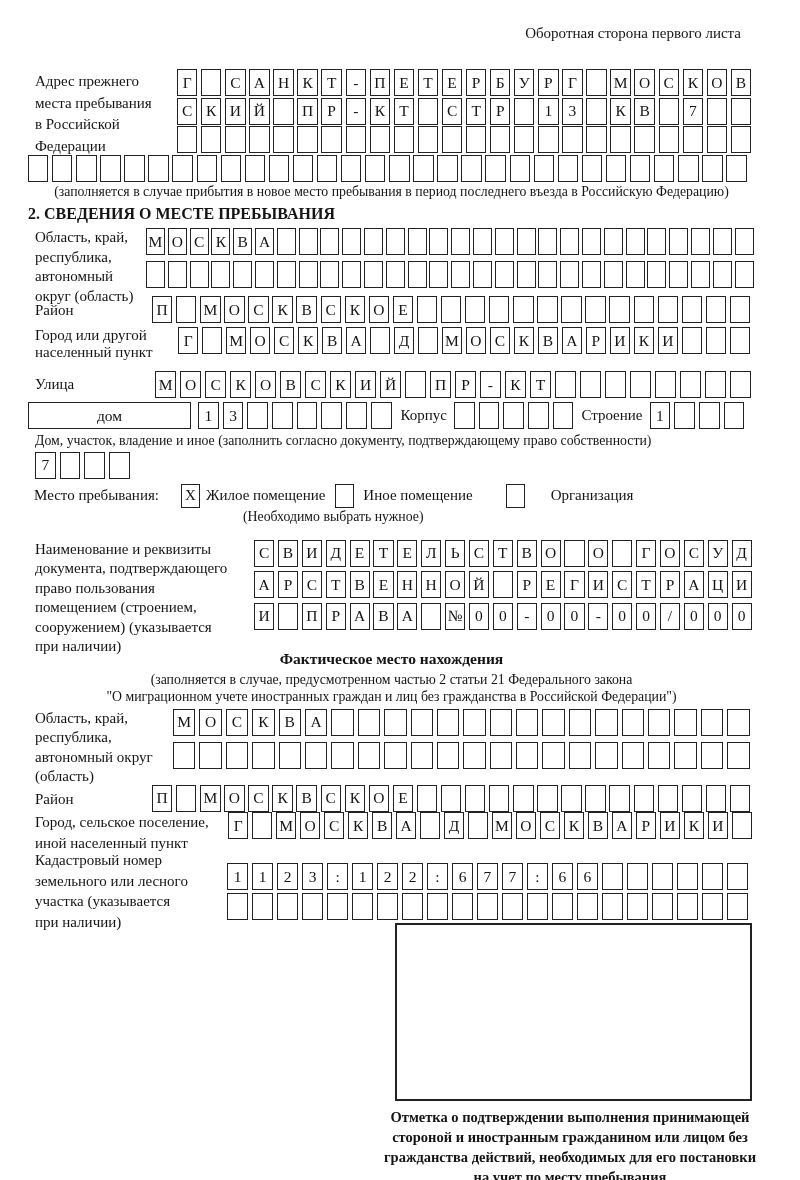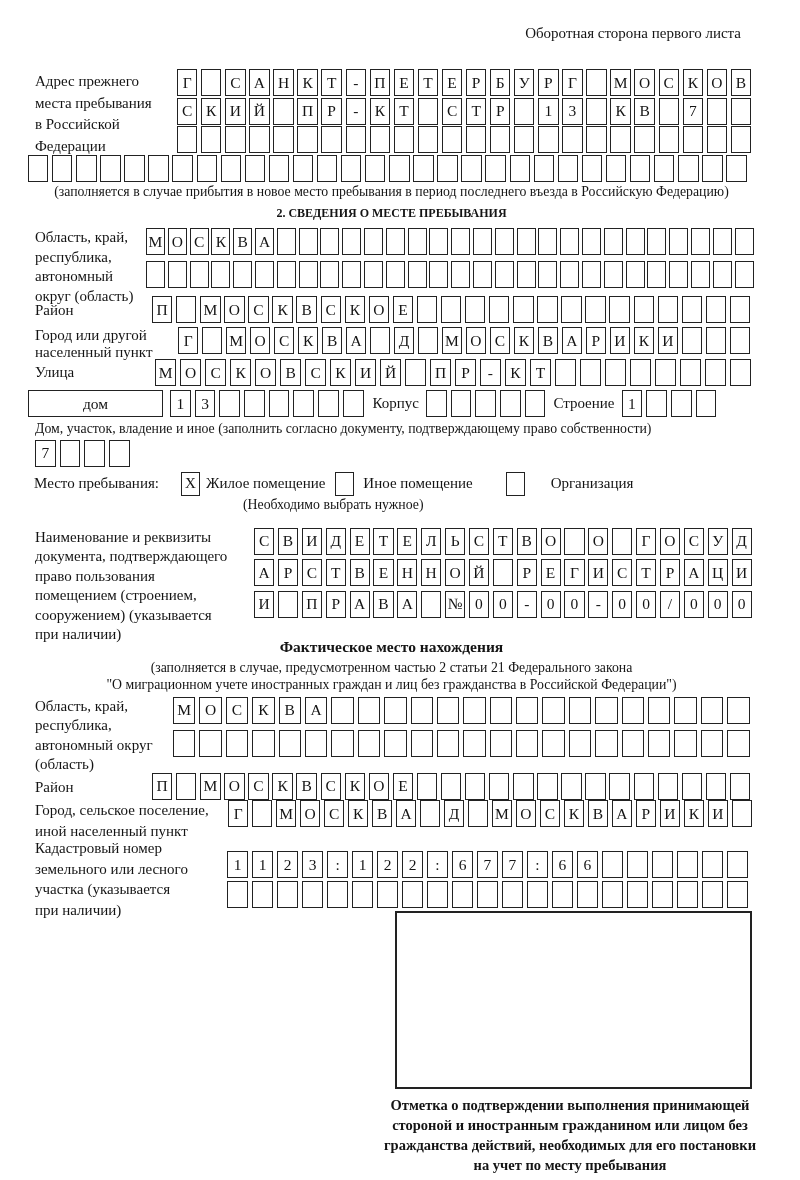--- a/index.html
+++ b/index.html
@@ -27,35 +27,35 @@
   .v-doc{gap:3.7px}.v-doc .cell{width:20.2px}
   .v-fobl{gap:4px}.v-fobl .cell{width:22.4px}
   .v-fgor{gap:3.7px}.v-fgor .cell{width:20.3px}
   .v-kad{gap:3.7px}.v-kad .cell{width:21.3px}
   
   .a-line{margin-top:27px;}
   .a-line .rows-col{margin-left:149px;gap:1.5px;}
   .full-row{margin-top:1.5px;}
   .cap{margin-top:2.5px;text-align:center;font-size:13.8px;line-height:15px;}
   .capl{margin-top:3.5px;font-size:13.8px;line-height:15px;margin-left:7px;}
-  .title2{margin-top:5px;text-align:center;font-weight:bold;font-size:12px;line-height:19px;}
+  .title2{margin-top:5px;text-align:left;font-weight:bold;font-size:16px;line-height:19px;}
   .obl-line{margin-top:5px;min-height:66px;}
   .obl-line .rows-col{margin-left:118px;gap:6px;}
   .ray-line{margin-top:2px;}
   .ray-line .crow{margin-left:124px;}
   .ray-line .lbl{top:5px;}
   .gor-line{margin-top:4px;min-height:30px;}
   .gor-line .crow{margin-left:150px;}
-  .ul-line{margin-top:2px;align-items:center;}
+  .ul-line{margin-top:14px;align-items:center;}
   .ul-line .crow{margin-left:127px;}
   .ul-line .lbl{top:4px;}
   .dom-line{margin-top:4px;align-items:center;}
   .wbox{box-sizing:border-box;border:1.7px solid #222;height:27px;display:flex;
         align-items:center;justify-content:center;font-size:15.5px;}
-  .dom-box{width:135px;}
+  .dom-box{width:163px;}
   .kv-box{width:208px;}
   .inline-lbl{font-size:15px;white-space:nowrap;}
   .kv-line{margin-top:4px;align-items:center;}
   .mesto-line{margin-top:5px;align-items:center;height:24px;}
   .mesto-line .mlabel{font-size:15px;margin-left:6px;}
   .cbox{flex:none;box-sizing:border-box;width:19px;height:24px;border:1.7px solid #222;
         display:flex;align-items:center;justify-content:center;font-size:15px;}
   .mesto-note{margin-top:1px;margin-left:215px;font-size:13.8px;line-height:15px;}
   .doc-line{margin-top:16px;min-height:104px;}
   .doc-line .rows-col{margin-left:226px;gap:4.5px;}

